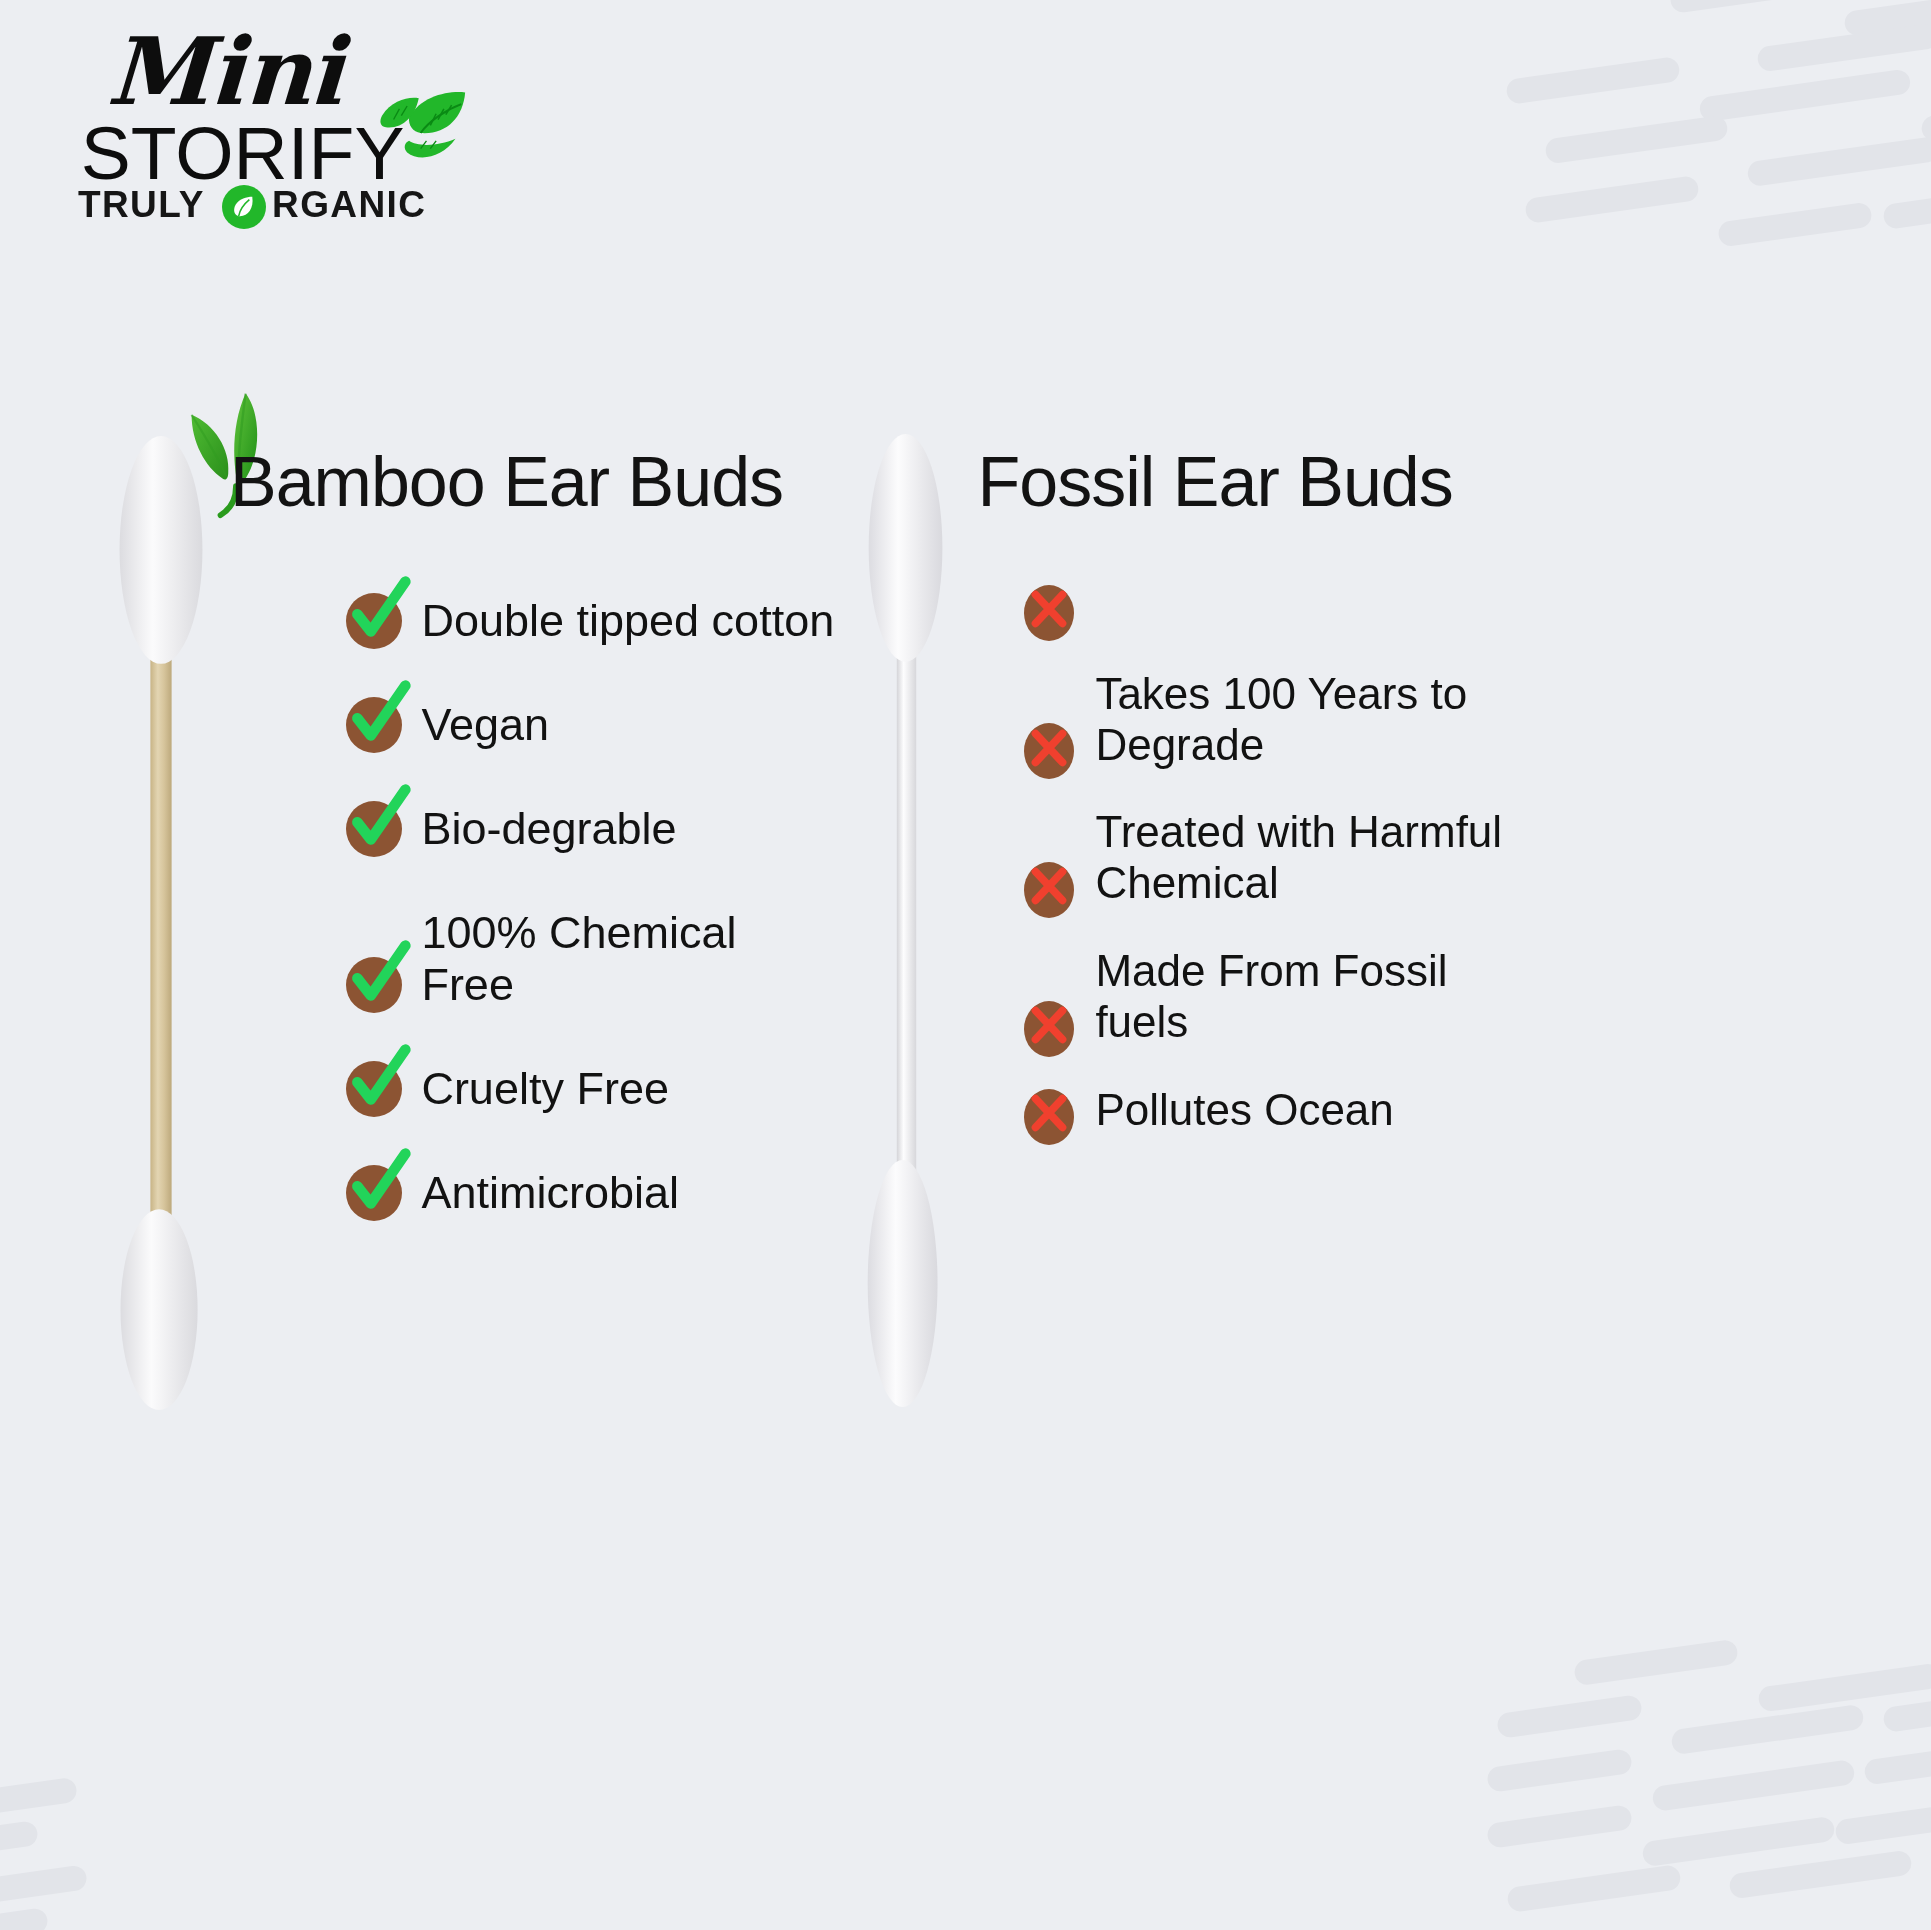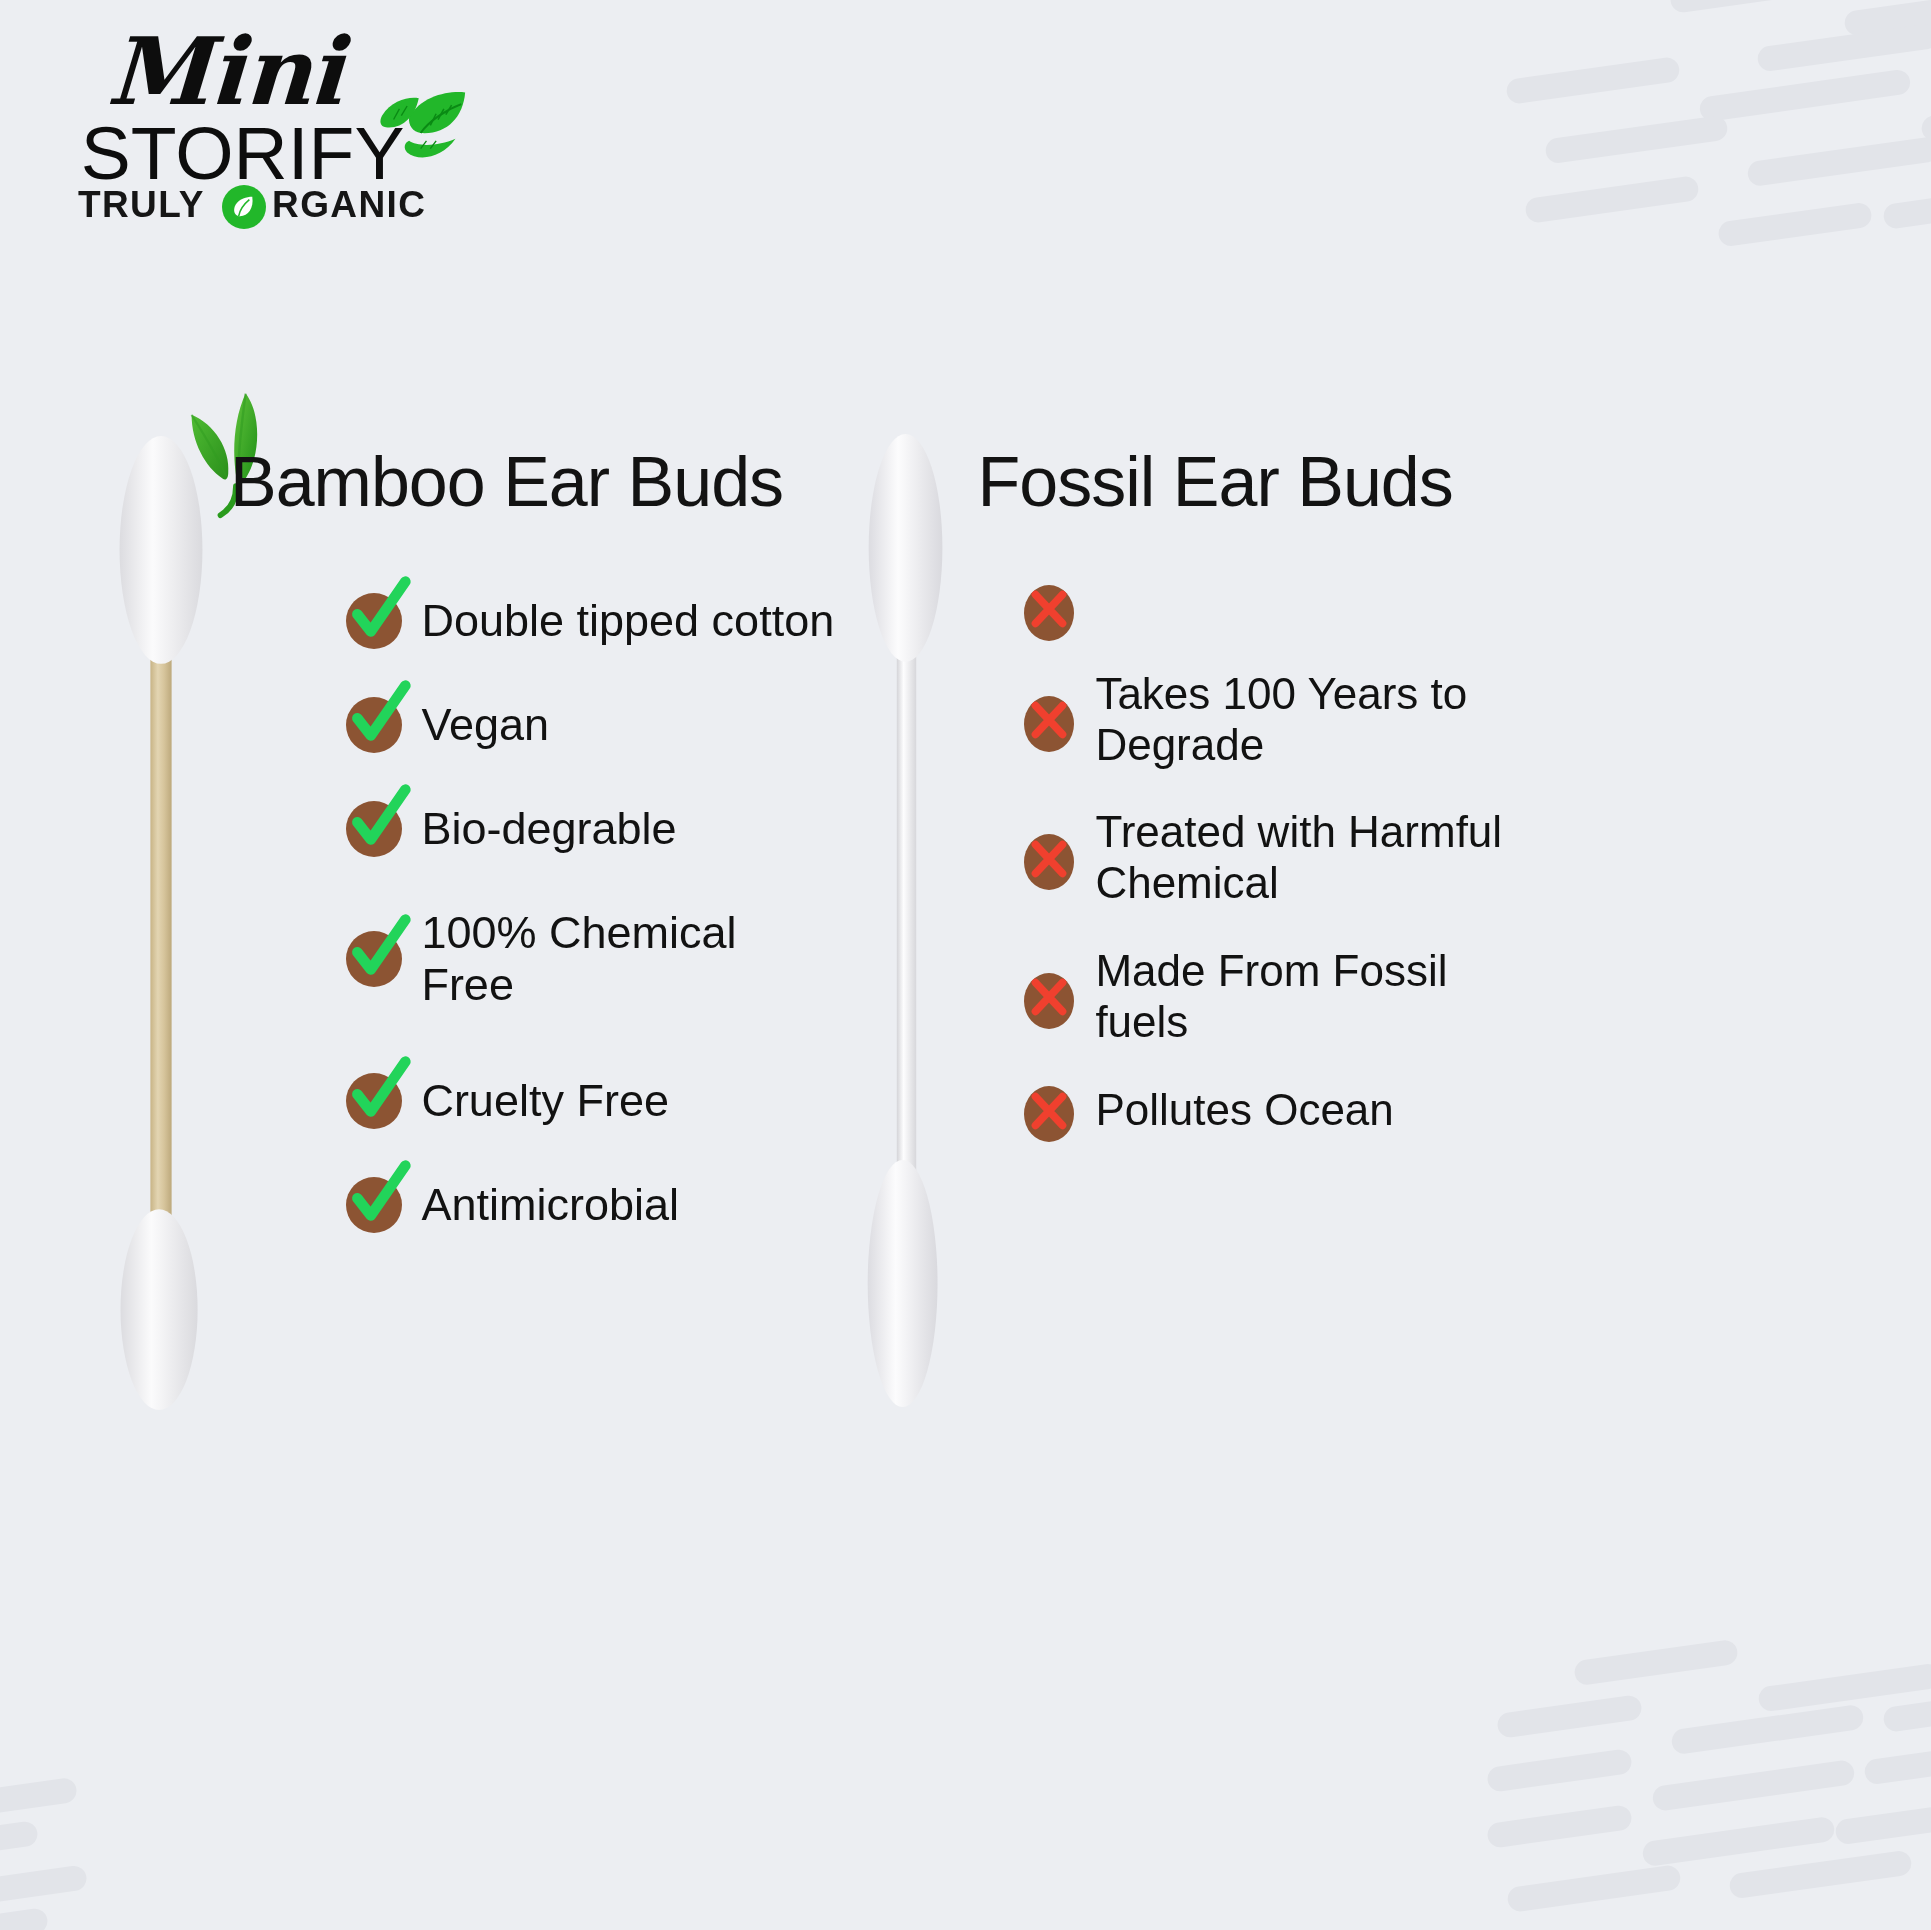--- a/index.html
+++ b/index.html
@@ -79,21 +79,21 @@
   .swab { position: absolute; }
   #swab-bamboo  { left: 108px; top: 436px; width: 106px; height: 975px; }
   #swab-plastic { left: 857px; top: 434px; width: 97px; height: 973px; }
 
   
   .list { position: absolute; }
   #list-left  { left: 346px; top: 587px; width: 579px; }
   #list-right { left: 1023px; top: 577px; width: 869px; }
 
   .item {
-    display: flex; align-items: center;
+    display: flex; align-items: flex-end;
     margin-bottom: 0px;
     position: relative;
   }
   .bullet {
     position: relative;
     flex: 0 0 auto;
     width: 60px; height: 60px;
     margin-right: 15.4px;
   }
   .bullet .disc {
@@ -112,21 +112,21 @@
   }
   #list-left  .item { margin-bottom: 44px; }
   #list-left  .item-label { font-size: 45px; }
   #list-right .item { margin-bottom: 29px; }
   #list-right .item-label { font-size: 44px; max-width: 454px; }
   #list-right .bullet { width: 54px; height: 54px; margin-right: 17.4px; }
   #list-right .bullet .disc { width: 50px; height: 56px; border-radius: 50%; top: 7.7px; }
   #list-right .bullet .mark { left: -1.9px; top: 1.9px; width: 54px; height: 60px; }
 
   
-  #list-left .item.gap-big { margin-bottom: 56px; }
+  #list-left .item.gap-big { margin-bottom: 44px; }
 </style>
 </head>
 <body>
 
 <div id="page">
 
   <div class="dash-field" id="dash-tr">
     <div class="dash" style="left:106px;  top:7.7px;   width:145px;"></div>
     <div class="dash" style="left:280px;  top:29px;  width:174px;"></div>
     <div class="dash" style="left:193px;  top:64px;  width:183px;"></div>

